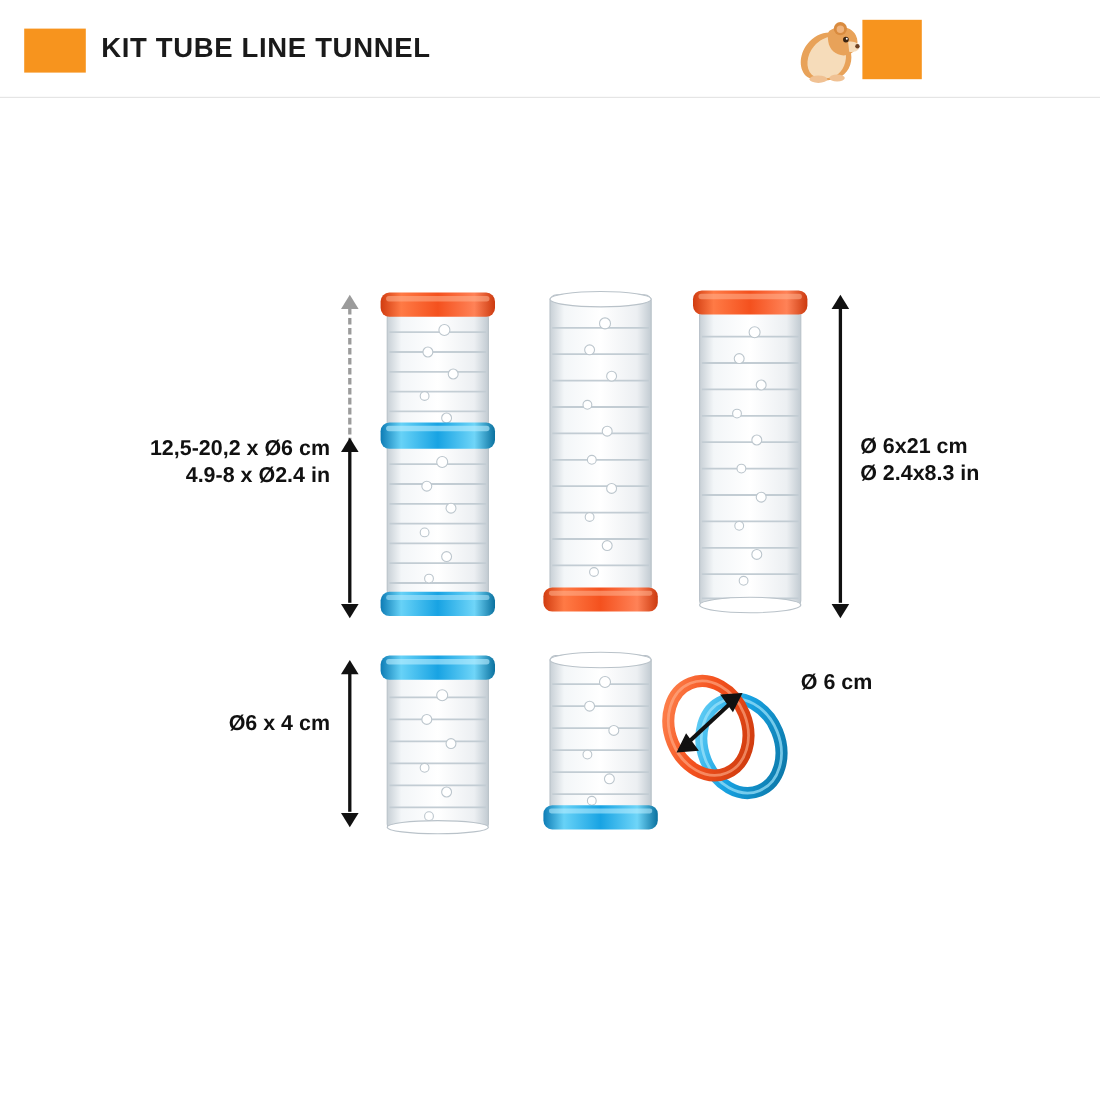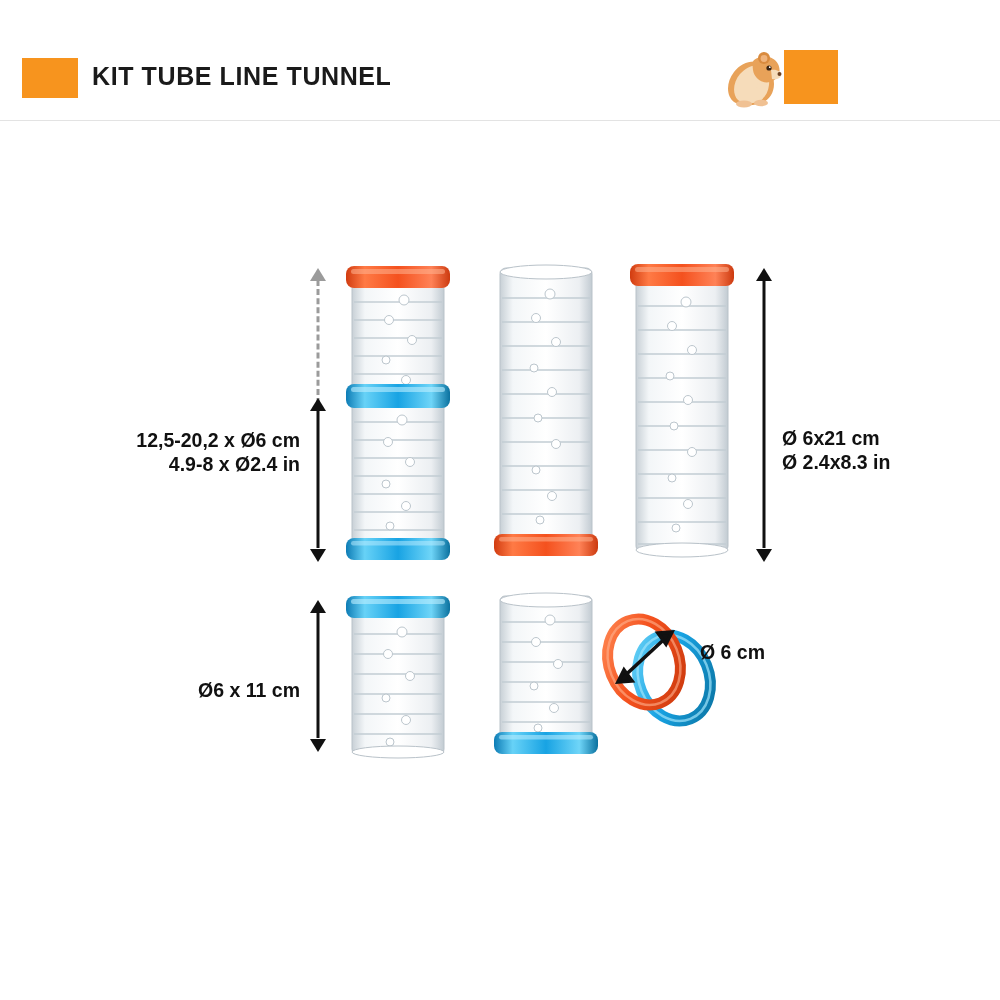--- a/index.html
+++ b/index.html
@@ -15,21 +15,20 @@
     color: #1a1a1a;
     overflow: hidden;
   }
 
   
   #header {
     position: absolute;
     left: 0; top: 0;
     width: 860px;
     height: 90px;
-    margin-top: 32px;
   }
   #header-rule {
     position: absolute;
     left: 0; top: 88px;
     width: 1000px;
     height: 1px;
     background: #e3e3e3;
   }
   #brand-square {
     position: absolute;
@@ -59,21 +58,20 @@
   }
 
   
   .dim-label {
     position: absolute;
     font-size: 19.5px;
     font-weight: bold;
     line-height: 1.24;
     white-space: nowrap;
     color: #111;
-    margin-top: 32px;
   }
   .dim-label .it {
     display: block;
   }
   .ta-right { text-align: right; }
   .ta-left  { text-align: left; }
 
   
   .arrow-col { position: absolute; }
   .arrow-line {
@@ -472,18 +470,18 @@
   <span>Ø 6x21 cm</span>
   <span class="it">Ø 2.4x8.3 in</span>
 </div>
 
 <div class="arrow-col" style="left:306px; top:600px; width:24px; height:152px;">
   <div class="arrow-head up" style="top:0;"></div>
   <div class="arrow-line" style="top:12px; height:126px;"></div>
   <div class="arrow-head down" style="top:139px;"></div>
 </div>
 <div class="dim-label ta-right" style="left:90px; top:646px; width:210px;">
-  <span>Ø6 x 11 cm</span>
-</div>
-
-<div class="dim-label ta-left" style="left:700px; top:608px; width:200px;">
+  <span>Ø6 x 4 cm</span>
+</div>
+
+<div class="dim-label ta-left" style="left:728px; top:608px; width:200px;">
   <span>Ø 6 cm</span>
 </div>
 
 </body></html>

